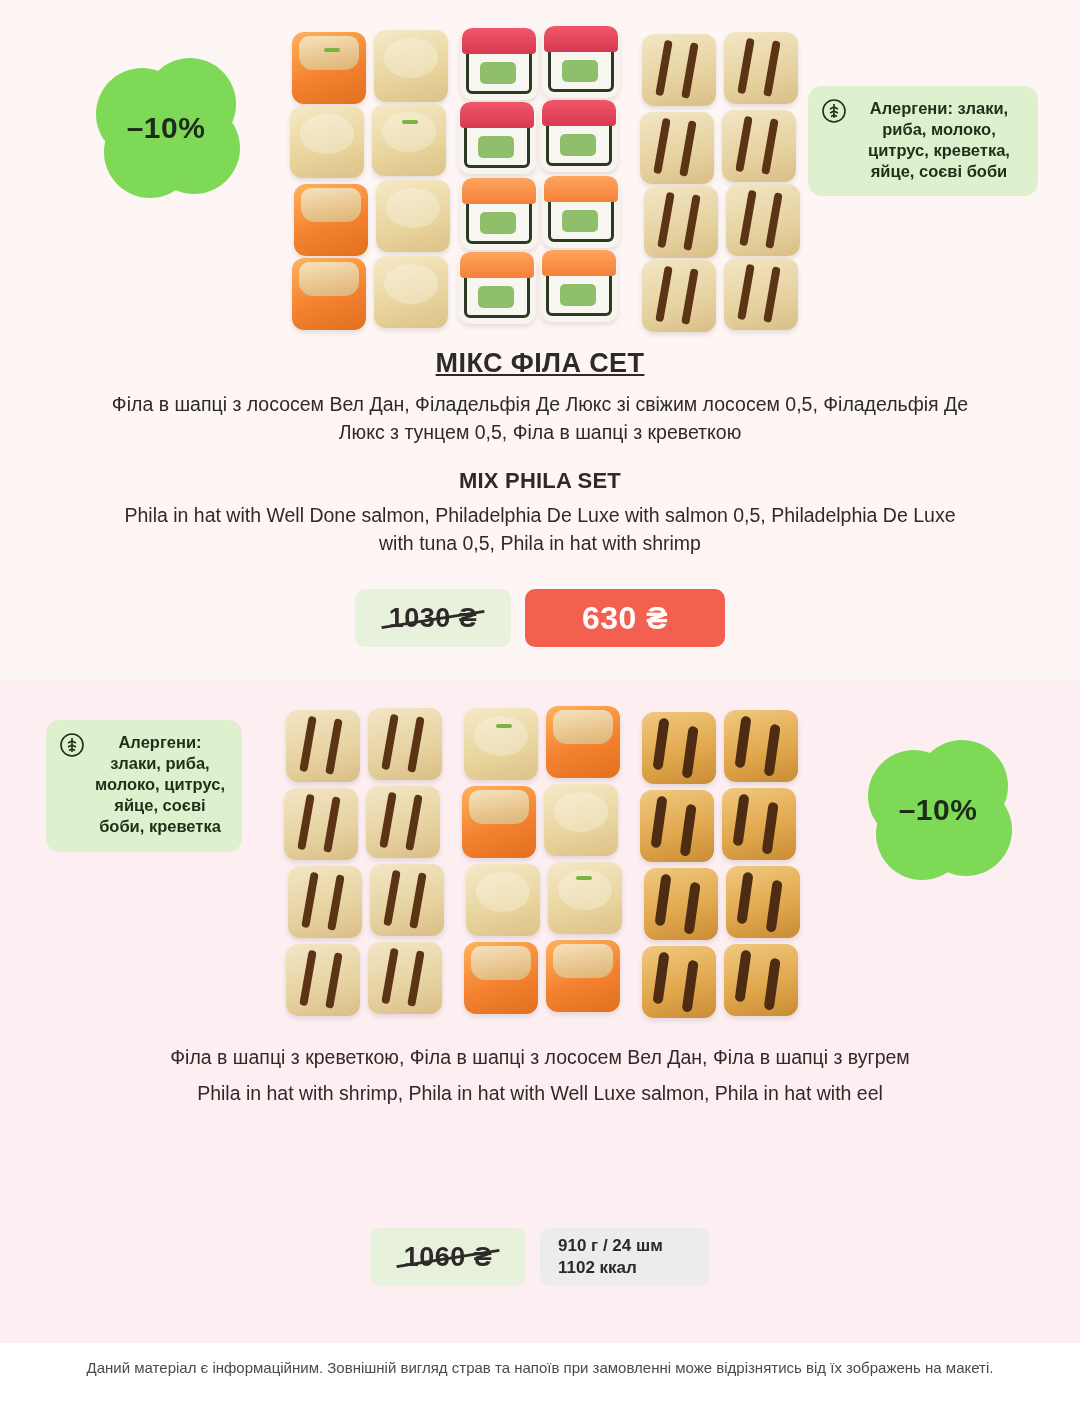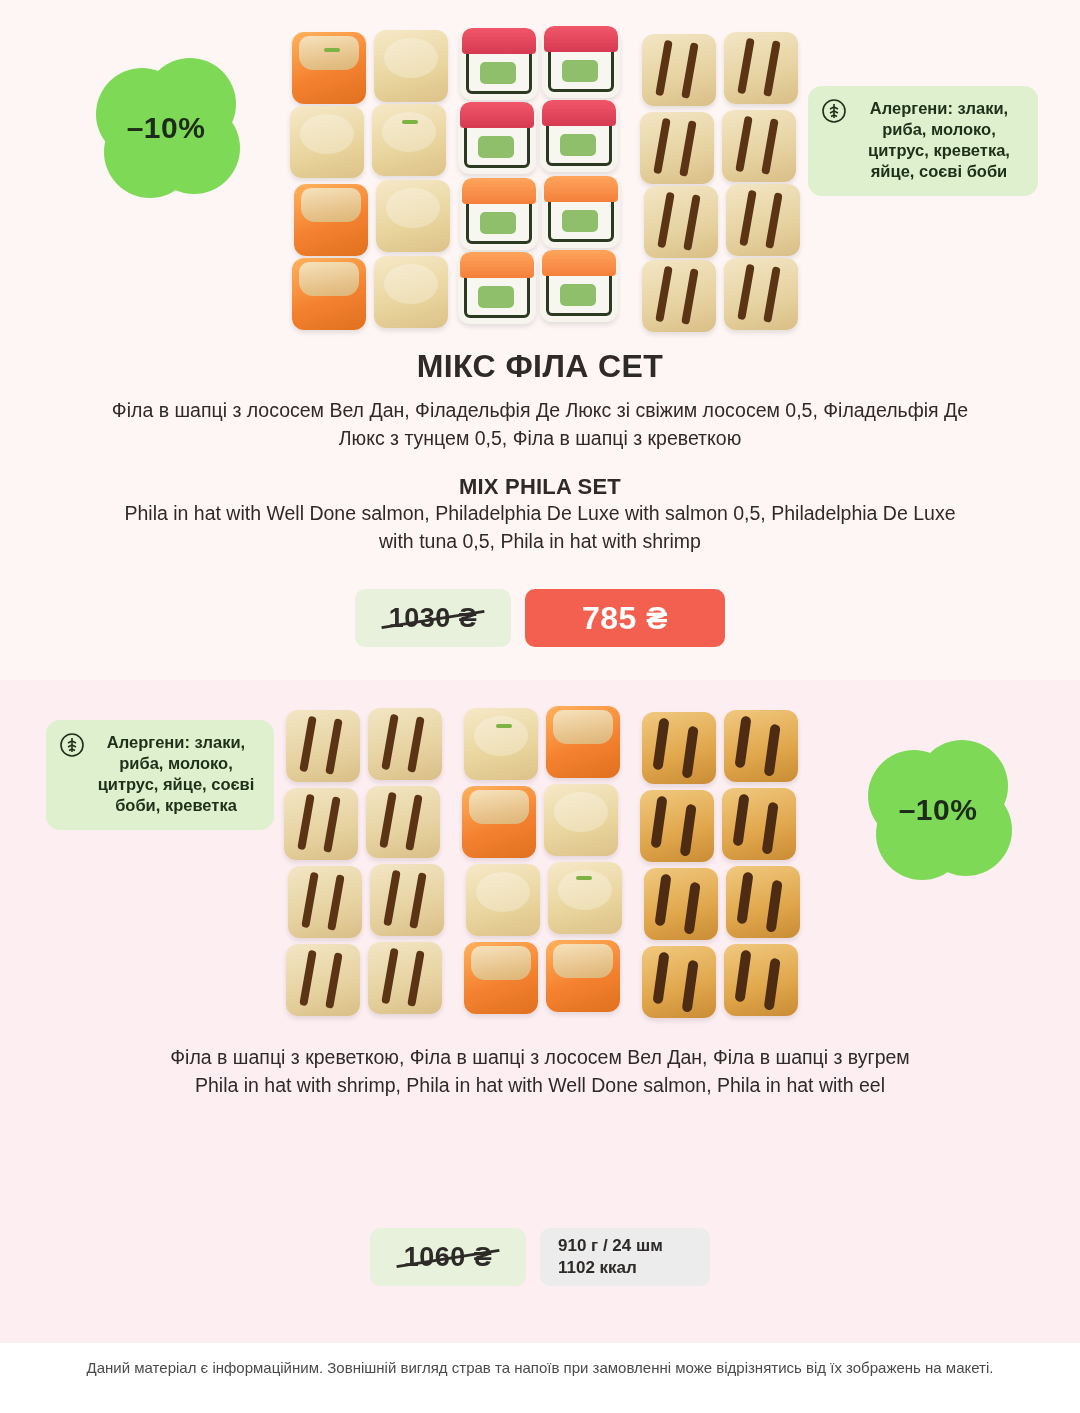--- a/index.html
+++ b/index.html
@@ -112,31 +112,31 @@
   .nigiri-roll .rice { position:absolute; inset: 20px 4px 4px 4px; background:#f8f6f0; border-radius:8px; }
   .nigiri-roll .nori { position:absolute; left:6px; top:20px; width:66px; height:46px; border:3px solid #2c3a22; border-radius:6px; }
   .nigiri-roll .fill { position:absolute; left:20px; top:34px; width:36px; height:22px; background:#8fbf6a; border-radius:5px; }
   .nigiri-roll .top-tuna   { position:absolute; left:2px; top:0; width:74px; height:26px; background:linear-gradient(180deg,#f2566a,#d63a52); border-radius:10px 10px 4px 4px; }
   .nigiri-roll .top-salmon { position:absolute; left:2px; top:0; width:74px; height:26px; background:linear-gradient(180deg,#ffa45c,#f4803a); border-radius:10px 10px 4px 4px; }
   .chive { position:absolute; width:16px; height:4px; background:#7cb342; border-radius:3px; }
 
   
   .titles { position: absolute; left: 0; width: 1080px; text-align: center; }
   .title-ua {
-    font-size: 32px; font-weight: bold; color: #2e2a28; letter-spacing: .4px;
+    font-size: 27px; font-weight: bold; color: #2e2a28; letter-spacing: .4px; text-decoration: underline;
   }
   .desc-ua {
     font-size: 19.5px; color: #2e2a28; line-height: 1.42; margin-top: 12px;
     padding: 0 90px;
   }
   .title-en {
     font-size: 22px; font-weight: bold; color: #2e2a28; letter-spacing: .2px; margin-top: 22px;
   }
   .desc-en {
-    font-size: 19.5px; color: #2e2a28; line-height: 1.42; margin-top: 0;
+    font-size: 19.5px; color: #2e2a28; line-height: 1.42; margin-top: 8px;
     padding: 0 110px;
   }
 
   
   .price-row {
     position: absolute;
     left: 0; width: 1080px;
     display: flex; align-items: stretch; justify-content: center; gap: 14px;
   }
   .old-price {
@@ -282,21 +282,21 @@
       <div class="title-ua">МІКС ФІЛА СЕТ</div>
       <div class="desc-ua">Філа в шапці з лососем Вел Дан, Філадельфія Де Люкс зі свіжим лососем 0,5, Філадельфія Де Люкс з тунцем 0,5, Філа в шапці з креветкою</div>
       <div class="title-en">MIX PHILA SET</div>
       <div class="desc-en">Phila in hat with Well Done salmon, Philadelphia De Luxe with salmon 0,5, Philadelphia De Luxe  with tuna 0,5, Phila in hat with shrimp</div>
     </div>
 
     <div class="price-row" style="top:589px;">
       <div class="old-price">
         <span>1030 ₴</span>
       </div>
-      <div class="new-price">785 ₴</div>
+      <div class="new-price">630 ₴</div>
     </div>
   </div>
 
   <div class="section section-2">
 
     <div class="badge" style="left:868px; top:60px;">
       <div class="petal p1"></div>
       <div class="petal p2"></div>
       <div class="petal p3"></div>
       <div class="petal p4"></div>
@@ -334,32 +334,32 @@
         <div class="roll crisp" style="left:90px; top:10px;"></div>
         <div class="roll crisp" style="left:6px;  top:90px;"></div>
         <div class="roll crisp" style="left:88px; top:88px;"></div>
         <div class="roll crisp" style="left:10px; top:168px;"></div>
         <div class="roll crisp" style="left:92px; top:166px;"></div>
         <div class="roll crisp" style="left:8px;  top:246px;"></div>
         <div class="roll crisp" style="left:90px; top:244px;"></div>
       </div>
     </div>
 
-    <div class="allergen" style="left:46px; top:40px; width:228px;">
+    <div class="allergen" style="left:46px; top:40px; width:196px;">
       <svg class="wheat-icon" viewBox="0 0 24 24">
         <circle cx="12" cy="12" r="11" fill="none" stroke="#1d3018" stroke-width="1.6"></circle>
         <line x1="12" y1="5" x2="12" y2="19" stroke="#1d3018" stroke-width="1.6"></line>
         <path d="M12 8 L8 10 M12 8 L16 10 M12 12 L8 14 M12 12 L16 14 M12 16 L9 17.5 M12 16 L15 17.5" stroke="#1d3018" stroke-width="1.5" fill="none"></path>
       </svg>
       <span>Алергени: злаки, риба, молоко, цитрус, яйце, соєві боби, креветка</span>
     </div>
 
     <div class="titles" style="top:352px;">
       <div class="desc-ua">Філа в шапці з креветкою, Філа в шапці з лососем Вел Дан, Філа в шапці з вугрем</div>
-      <div class="desc-en">Phila in hat with shrimp,  Phila in hat with Well Done salmon, Phila in hat with eel</div>
+      <div class="desc-en">Phila in hat with shrimp,  Phila in hat with Well Luxe salmon, Phila in hat with eel</div>
     </div>
 
     <div class="price-row" style="top:548px;">
       <div class="old-price">
         <span>1060 ₴</span>
       </div>
       <div class="weight-box">
         <div>910 г / 24 шм</div>
         <div>1102 ккал</div>
       </div>

